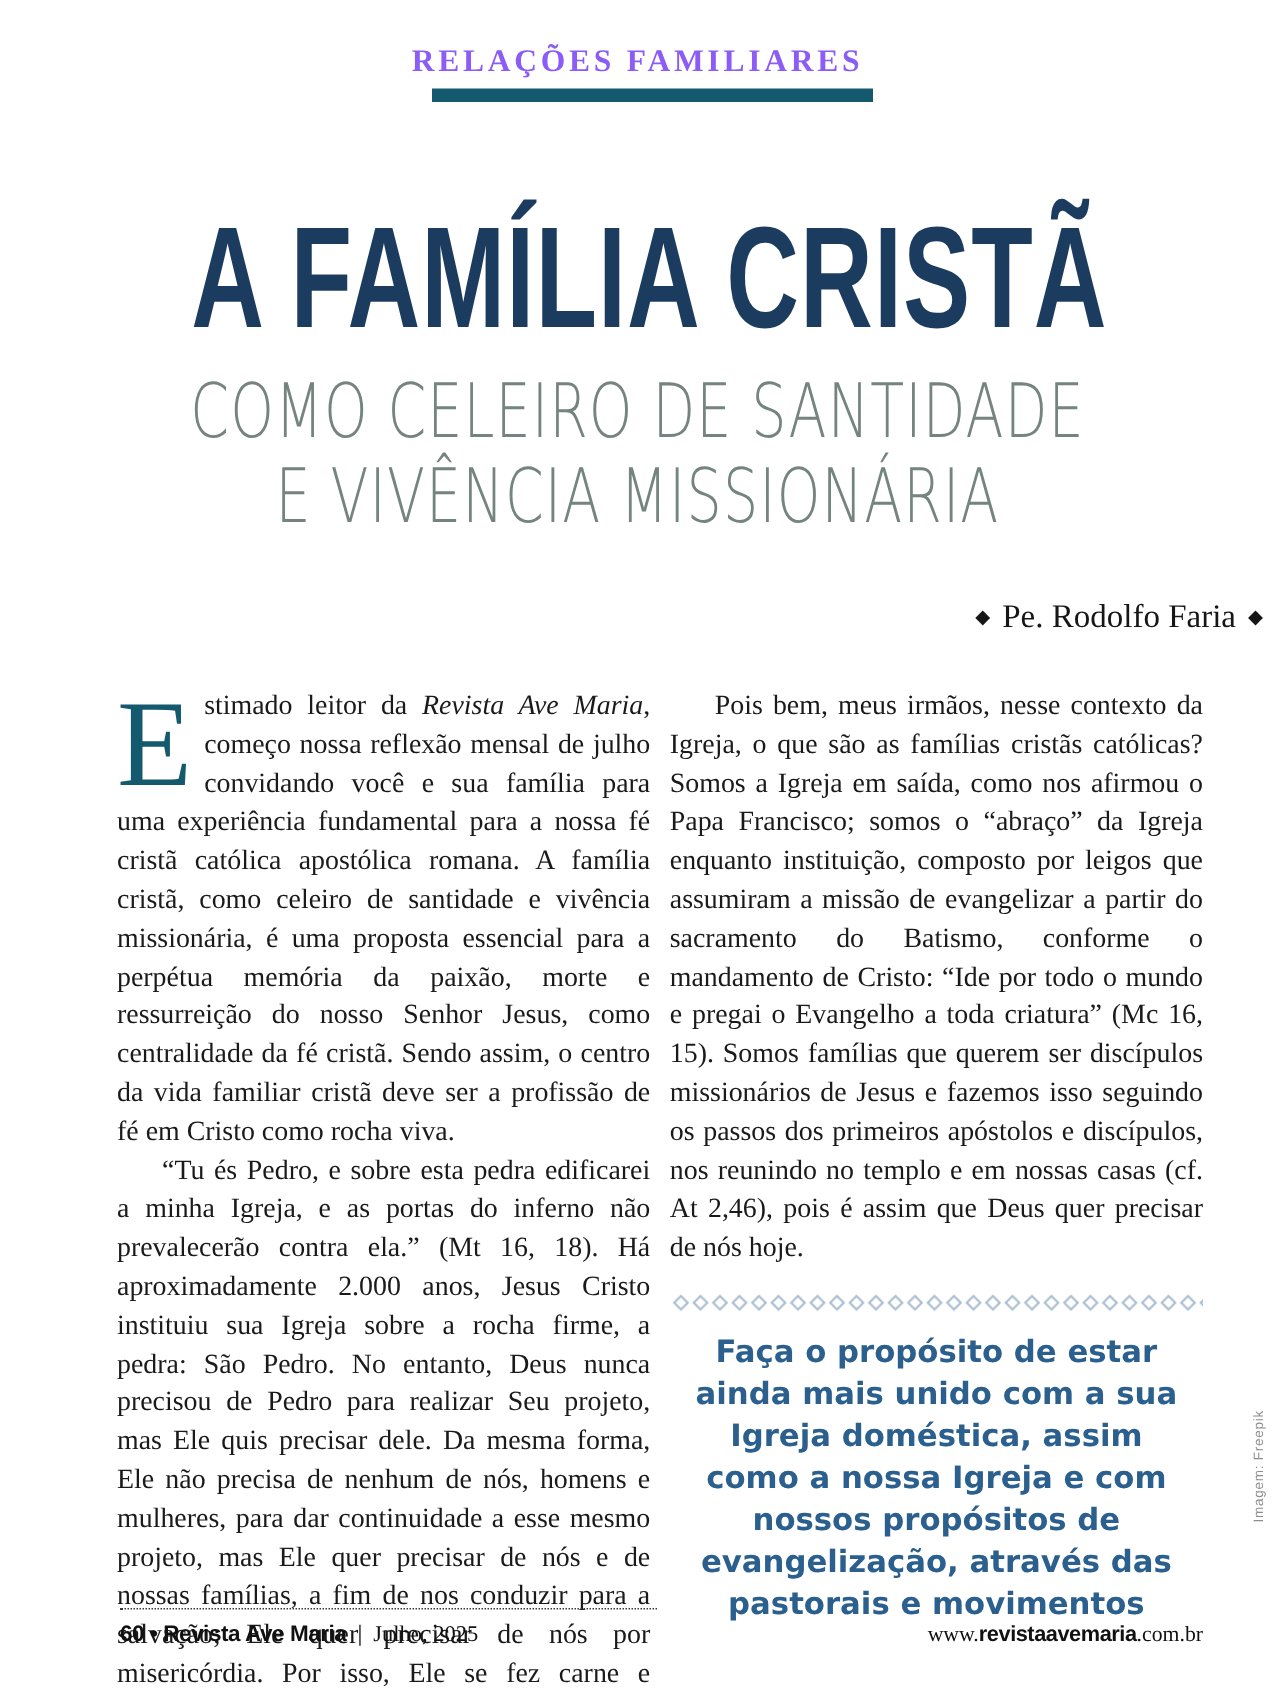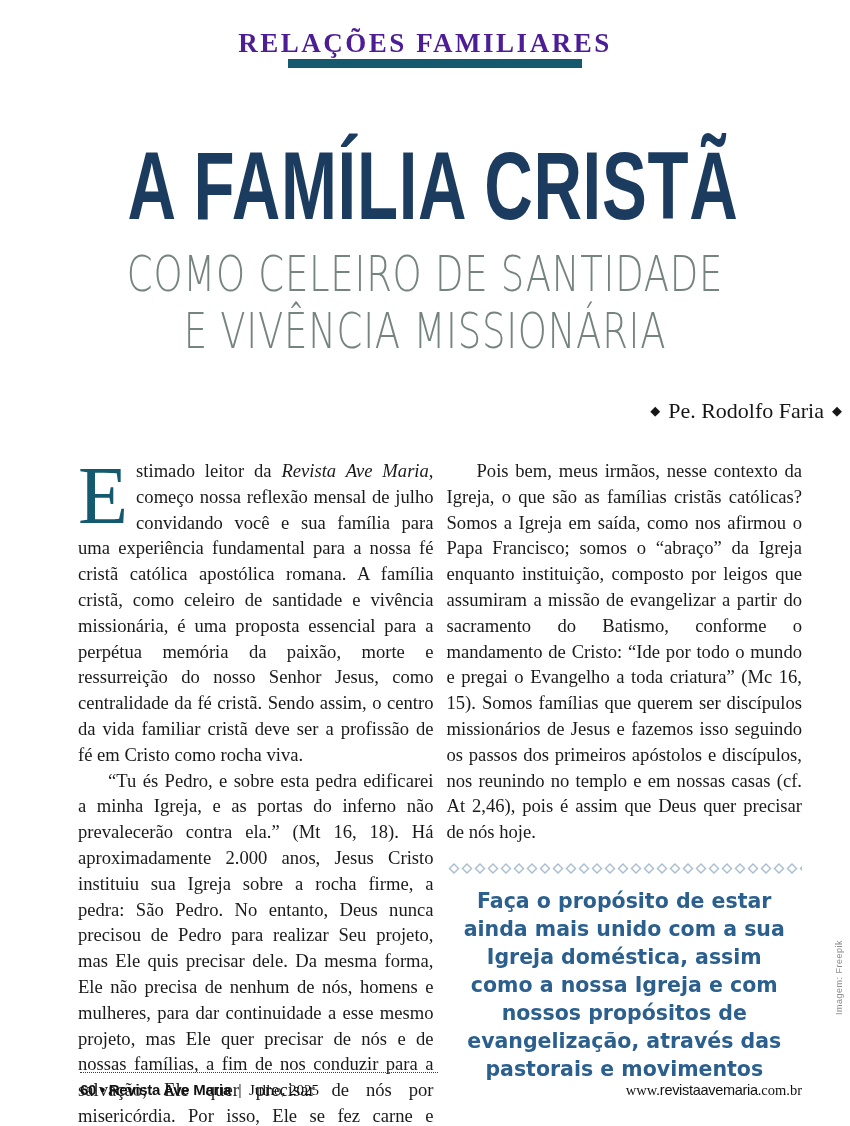--- a/index.html
+++ b/index.html
@@ -9,23 +9,23 @@
     background:#ffffff;
     overflow:hidden;
     font-family:"Liberation Serif", serif;
     color:#1a1a1a;
   }
   
   .section-head{
     position:absolute;top:28px;left:0;width:100%;
     text-align:center;
     font-family:"Liberation Serif", serif;
-    font-size:27px;font-weight:bold;
+    font-size:21px;font-weight:bold;
     letter-spacing:2.5px;
-    color:#4c1d95;
+    color:#8b5cf6;
   }
   .head-rule{
     position:absolute;top:59px;left:288px;width:294px;height:9px;
     background:#14596d;
   }
   
   .main-title{
     position:absolute;top:136px;left:0;width:100%;
     text-align:center;white-space:nowrap;
     font-family:"Liberation Sans", sans-serif;
@@ -94,21 +94,21 @@
     font-family:"Liberation Sans", sans-serif;
     font-size:15px;color:#111;
   }
   .footer-left .pg{font-weight:bold;letter-spacing:-0.3px;}
   .footer-left .sep{font-weight:300;color:#555;padding:0 7px;font-family:"Liberation Sans",sans-serif;}
   .footer-left .date{font-family:"Liberation Serif", serif;font-size:15px;}
   .footer-right{
     font-family:"Liberation Serif", serif;
     font-size:14.5px;color:#111;
   }
-  .footer-right .bold{font-family:"Liberation Sans", sans-serif;font-weight:normal;letter-spacing:-0.3px;}
+  .footer-right .bold{font-family:"Liberation Sans", sans-serif;font-weight:bold;letter-spacing:-0.3px;}
   
   .image-credit{
     position:absolute;right:6px;top:940px;
     writing-mode:vertical-rl;
     transform:rotate(180deg);
     font-family:"Liberation Sans", sans-serif;
     font-size:9px;color:#8d8d8d;
     letter-spacing:0.5px;
   }
 </style>

